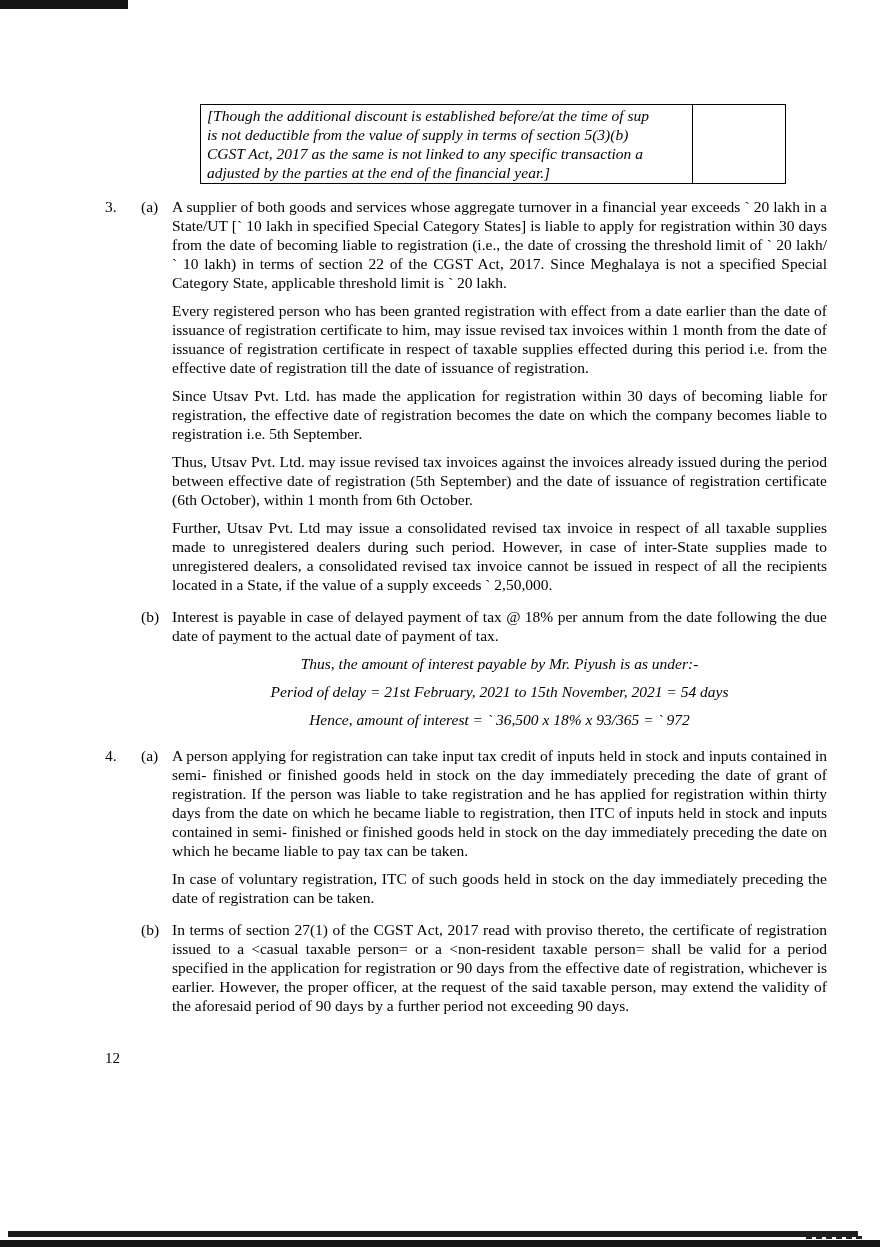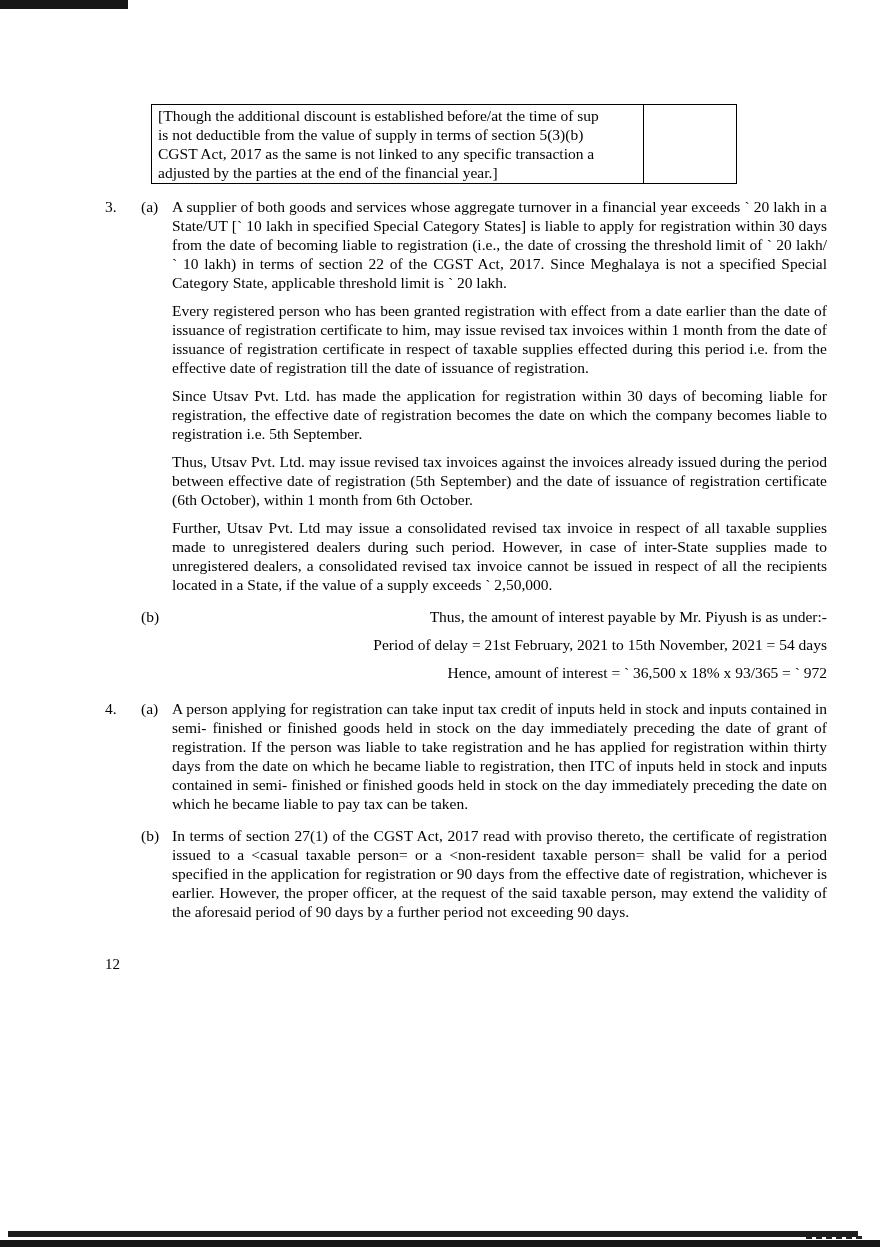--- a/index.html
+++ b/index.html
@@ -16,23 +16,24 @@
     color: #000000;
     overflow: hidden;
   }
   .content {
     padding: 104px 42px 0 105px;
   }
 
   
   .supply-table {
     border-collapse: collapse;
-    margin-left: 46px;
+    margin-left: 95px;
     width: 585px;
     table-layout: fixed;
+    font-style: italic;
   }
   .supply-table td {
     border: 1px solid #000;
     padding: 1px 6px;
     vertical-align: top;
   }
   .supply-table .col-main { width: 492px; }
   .supply-table .col-val  { width: 93px; }
   .note-cell { overflow: hidden; }
   .note-line {
@@ -62,21 +63,21 @@
   .part + .part { margin-top: 9px; }
   .part-label {
     width: 31px;
     flex: 0 0 31px;
   }
   .part-content { flex: 1; }
   .para {
     text-align: justify;
     margin: 0 11px 9px 0;
   }
-  .para.left { text-align: right; }
+  .para.left { text-align: center; font-style: italic; }
   .para:last-child { margin-bottom: 0; }
 
   
   .page-number {
     margin-top: 30px;
     font-size: 15px;
   }
 
   
   .artifact {
@@ -120,35 +121,37 @@
             <p class="para">A supplier of both goods and services whose aggregate turnover in a financial year exceeds ` 20 lakh in a State/UT [` 10 lakh in specified Special Category States] is liable to apply for registration within 30 days from the date of becoming liable to registration (i.e., the date of crossing the threshold limit of ` 20 lakh/ ` 10 lakh) in terms of section 22 of the CGST Act, 2017. Since Meghalaya is not a specified Special Category State, applicable threshold limit is ` 20 lakh.</p>
             <p class="para">Every registered person who has been granted registration with effect from a date earlier than the date of issuance of registration certificate to him, may issue revised tax invoices within 1 month from the date of issuance of registration certificate in respect of taxable supplies effected during this period i.e. from the effective date of registration till the date of issuance of registration.</p>
             <p class="para">Since Utsav Pvt. Ltd. has made the application for registration within 30 days of becoming liable for registration, the effective date of registration becomes the date on which the company becomes liable to registration i.e. 5th September.</p>
             <p class="para">Thus, Utsav Pvt. Ltd. may issue revised tax invoices against the invoices already issued during the period between effective date of registration (5th September) and the date of issuance of registration certificate (6th October), within 1 month from 6th October.</p>
             <p class="para">Further, Utsav Pvt. Ltd may issue a consolidated revised tax invoice in respect of all taxable supplies made to unregistered dealers during such period.  However, in case of inter-State supplies made to unregistered dealers, a consolidated revised tax invoice cannot be issued in respect of all the recipients located in a State, if the value of a supply exceeds ` 2,50,000.</p>
           </div>
         </div>
         <div class="part">
           <div class="part-label">(b)</div>
           <div class="part-content">
+            <p class="para">Interest is payable in case of delayed payment of tax @ 18% per annum from the date following the due date of payment to the actual date of payment of tax.</p>
             <p class="para left">Thus, the amount of interest payable by Mr. Piyush is as under:-</p>
             <p class="para left">Period of delay = 21st February, 2021 to 15th November, 2021 = 54 days</p>
             <p class="para left">Hence, amount of interest = ` 36,500 x 18% x 93/365 = ` 972</p>
           </div>
         </div>
       </div>
     </div>
 
     <div class="item">
       <div class="item-number">4.</div>
       <div class="item-parts">
         <div class="part">
           <div class="part-label">(a)</div>
           <div class="part-content">
             <p class="para">A person applying for registration can take input tax credit of inputs held in stock and inputs contained in semi- finished or finished goods held in stock on the day immediately preceding the date of grant of registration.  If the person was liable to take registration and he has applied for registration within thirty days from the date on which he became liable to registration, then ITC of inputs held in stock and inputs contained in semi- finished or finished goods held in stock on the day immediately preceding the date on which he became liable to pay tax can be taken.</p>
+            <p class="para">In case of voluntary registration, ITC of such goods held in stock on the day immediately preceding the date of registration can be taken.</p>
           </div>
         </div>
         <div class="part">
           <div class="part-label">(b)</div>
           <div class="part-content">
             <p class="para">In terms of section 27(1) of the CGST Act, 2017 read with proviso thereto, the certificate of registration issued to a &lt;casual taxable person= or a &lt;non-resident taxable person= shall be valid for a period specified in the application for registration or 90 days from the effective date of registration, whichever is earlier. However, the proper officer, at the request of the said taxable person, may extend the validity of the aforesaid period of 90 days by a further period not exceeding 90 days.</p>
           </div>
         </div>
       </div>
     </div>

